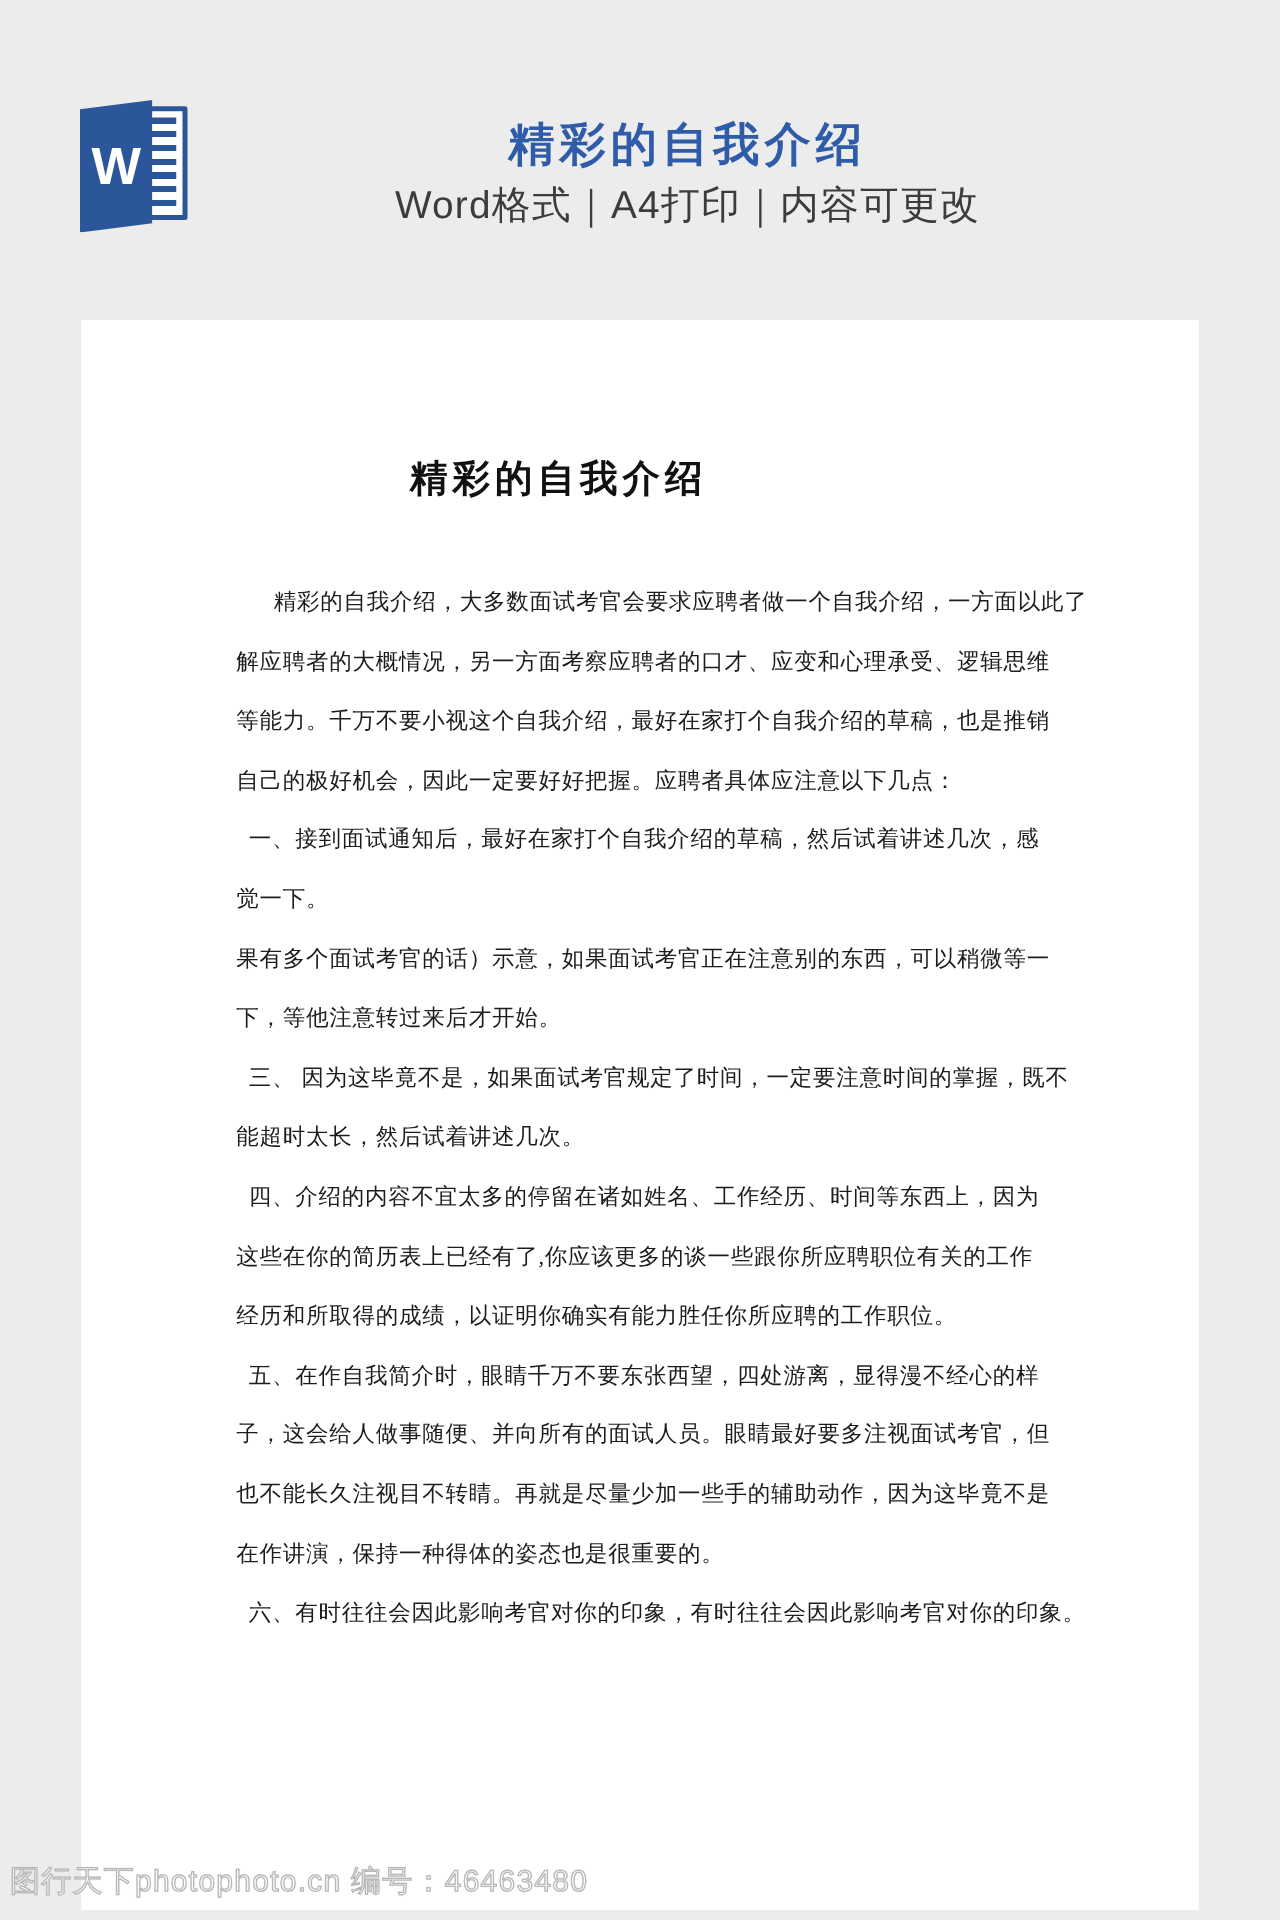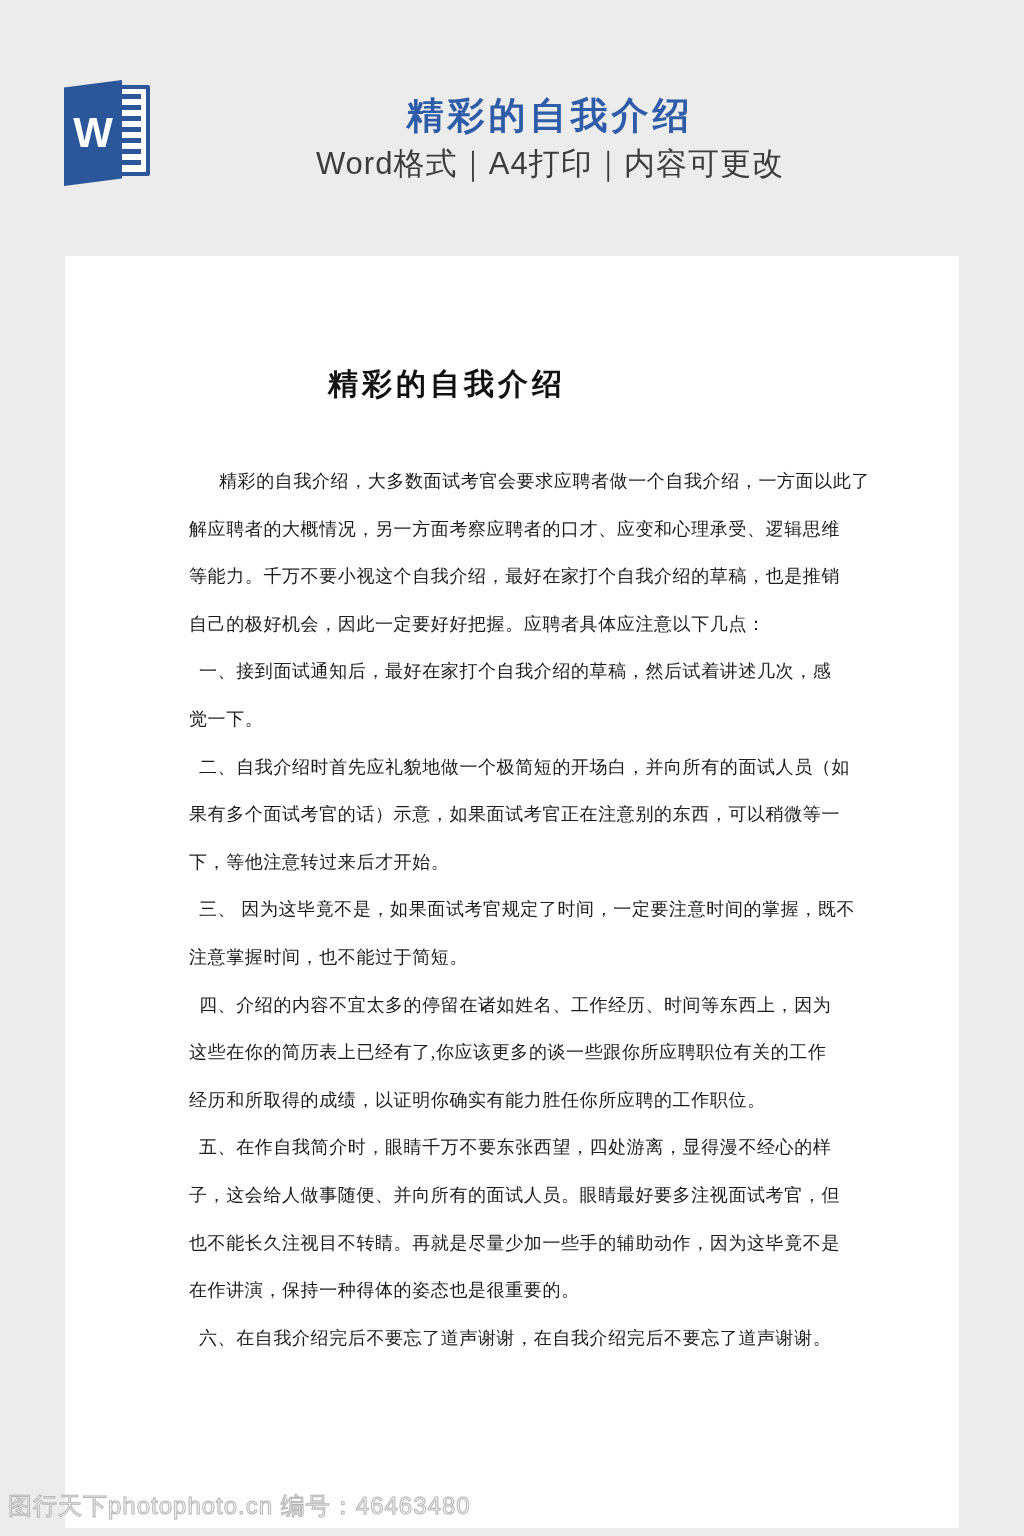--- a/index.html
+++ b/index.html
@@ -61,30 +61,29 @@
 
   <div class="doc-title">精彩的自我介绍</div>
 
   <div class="doc-body">
     <div class="ln ind1">精彩的自我介绍，大多数面试考官会要求应聘者做一个自我介绍，一方面以此了</div>
     <div class="ln">解应聘者的大概情况，另一方面考察应聘者的口才、应变和心理承受、逻辑思维</div>
     <div class="ln">等能力。千万不要小视这个自我介绍，最好在家打个自我介绍的草稿，也是推销</div>
     <div class="ln">自己的极好机会，因此一定要好好把握。应聘者具体应注意以下几点：</div>
     <div class="ln ind2">一、接到面试通知后，最好在家打个自我介绍的草稿，然后试着讲述几次，感</div>
     <div class="ln">觉一下。</div>
-    <div class="ln ind2">二、自我介绍时首先应礼貌地做一个极简短的开场白，并向所有的面试人员（如</div>
     <div class="ln">果有多个面试考官的话）示意，如果面试考官正在注意别的东西，可以稍微等一</div>
     <div class="ln">下，等他注意转过来后才开始。</div>
     <div class="ln ind2">三、 因为这毕竟不是，如果面试考官规定了时间，一定要注意时间的掌握，既不</div>
-    <div class="ln">注意掌握时间，也不能过于简短。</div>
+    <div class="ln">能超时太长，然后试着讲述几次。</div>
     <div class="ln ind2">四、介绍的内容不宜太多的停留在诸如姓名、工作经历、时间等东西上，因为</div>
     <div class="ln">这些在你的简历表上已经有了,你应该更多的谈一些跟你所应聘职位有关的工作</div>
     <div class="ln">经历和所取得的成绩，以证明你确实有能力胜任你所应聘的工作职位。</div>
     <div class="ln ind2">五、在作自我简介时，眼睛千万不要东张西望，四处游离，显得漫不经心的样</div>
     <div class="ln">子，这会给人做事随便、并向所有的面试人员。眼睛最好要多注视面试考官，但</div>
     <div class="ln">也不能长久注视目不转睛。再就是尽量少加一些手的辅助动作，因为这毕竟不是</div>
     <div class="ln">在作讲演，保持一种得体的姿态也是很重要的。</div>
-    <div class="ln ind2">六、在自我介绍完后不要忘了道声谢谢，在自我介绍完后不要忘了道声谢谢。</div>
+    <div class="ln ind2">六、有时往往会因此影响考官对你的印象，有时往往会因此影响考官对你的印象。</div>
   </div>
 
   <div class="watermark">图行天下photophoto.cn 编号：46463480</div>
 
 </div>
 
 </body></html>

